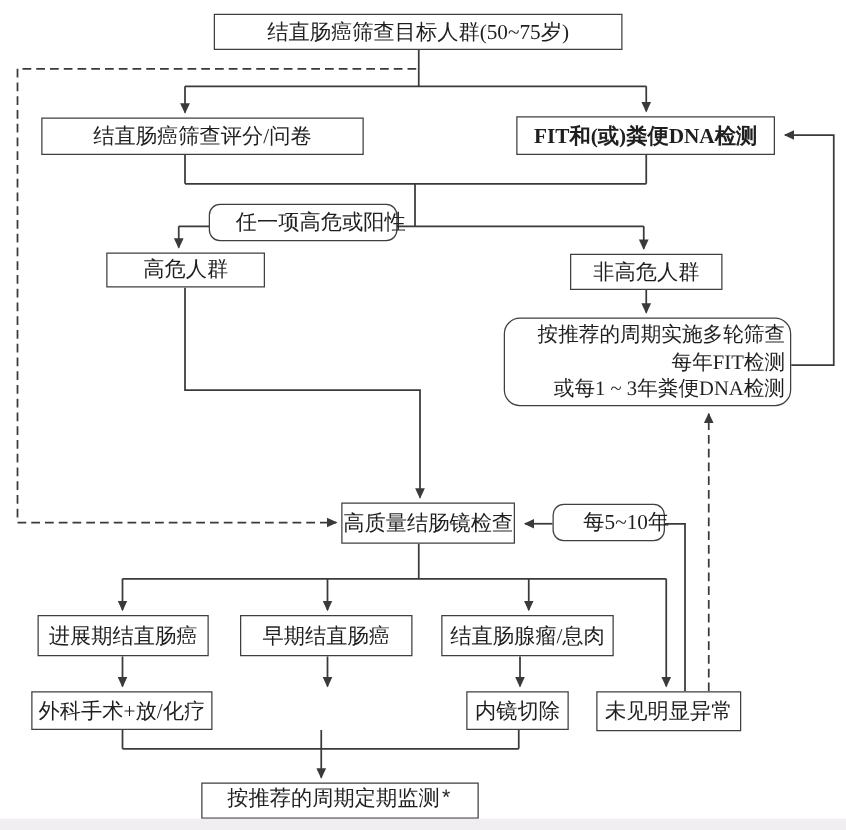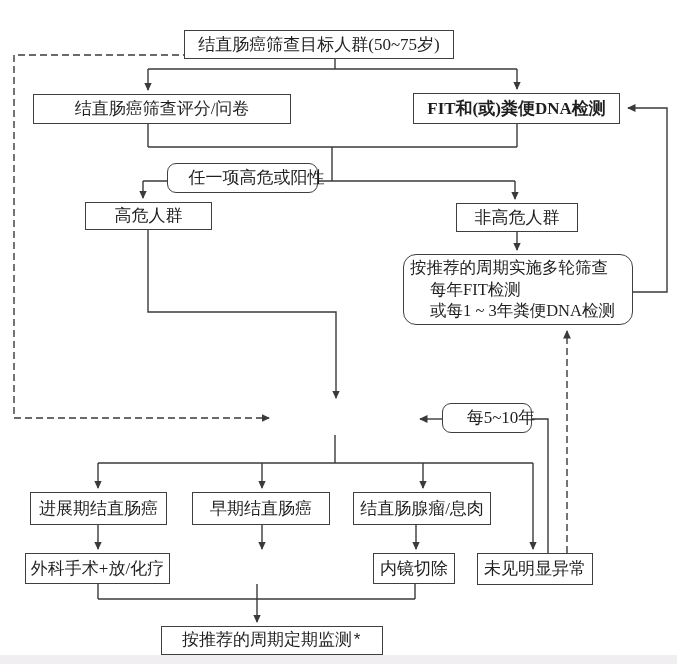--- a/index.html
+++ b/index.html
@@ -10,21 +10,21 @@
   #connectors{position:absolute;left:0;top:0;width:677px;height:664px;}
   .node{
     position:absolute;box-sizing:border-box;background:#ffffff;
     border:1.4px solid #3f3f3f;color:#1f1f1f;
     display:flex;align-items:center;justify-content:center;
     font-size:17px;line-height:1.15;white-space:nowrap;text-align:center;
   }
   .rounded{border-radius:9px;padding-left:28px;}
   .rounded-lg{border-radius:13px;}
   .multiline{
-    flex-direction:column;align-items:flex-start;justify-content:center;
+    flex-direction:column;align-items:flex-end;justify-content:center;
     padding:4px 4px 4px 6px;font-size:16.5px;line-height:1.32;
   }
   .multiline .indent{padding-left:20px;}
   #footer-band{position:absolute;left:0;top:655px;width:677px;height:9px;background:#f0eef0;}
 </style>
 </head>
 <body>
 
 <div id="stage">
 
@@ -79,38 +79,39 @@
     <g stroke="#3a3a3a" stroke-width="1.4" fill="none" stroke-dasharray="7 4">
 
       <line x1="333" y1="55" x2="14" y2="55"></line>
       <line x1="14" y1="55" x2="14" y2="418"></line>
       <line x1="14" y1="418" x2="269" y2="418" marker-end="url(#arr)"></line>
 
       <line x1="567" y1="553" x2="567" y2="331" marker-end="url(#arr)"></line>
     </g>
   </svg>
 
-  <div class="node" style="left:184px;top:11px;width:270px;height:29px;margin-top:19px;">结直肠癌筛查目标人群(50~75岁)</div>
+  <div class="node" style="left:171px;top:11px;width:327px;height:29px;">结直肠癌筛查目标人群(50~75岁)</div>
 
   <div class="node" style="left:33px;top:94px;width:258px;height:30px;">结直肠癌筛查评分/问卷</div>
 
   <div class="node" style="left:413px;top:93px;width:207px;height:31px;font-weight:bold;">FIT和(或)粪便DNA检测</div>
 
   <div class="node rounded" style="left:167px;top:163px;width:151px;height:30px;">任一项高危或阳性</div>
 
   <div class="node" style="left:85px;top:202px;width:127px;height:28px;">高危人群</div>
 
   <div class="node" style="left:456px;top:203px;width:122px;height:29px;">非高危人群</div>
 
   <div class="node rounded-lg multiline" style="left:403px;top:254px;width:230px;height:71px;">
     <span>按推荐的周期实施多轮筛查</span>
     <span class="indent">每年FIT检测</span>
     <span class="indent">或每1 ~ 3年粪便DNA检测</span>
   </div>
 
+  <div class="node" style="left:273px;top:402px;width:139px;height:33px;">高质量结肠镜检查</div>
 
   <div class="node rounded" style="left:442px;top:403px;width:90px;height:30px;">每5~10年</div>
 
   <div class="node" style="left:30px;top:492px;width:137px;height:33px;text-align:right;">进展期结直肠癌</div>
 
   <div class="node" style="left:192px;top:492px;width:138px;height:33px;">早期结直肠癌</div>
 
   <div class="node" style="left:353px;top:492px;width:138px;height:33px;">结直肠腺瘤/息肉</div>
 
   <div class="node" style="left:25px;top:553px;width:145px;height:31px;">外科手术+放/化疗</div>

